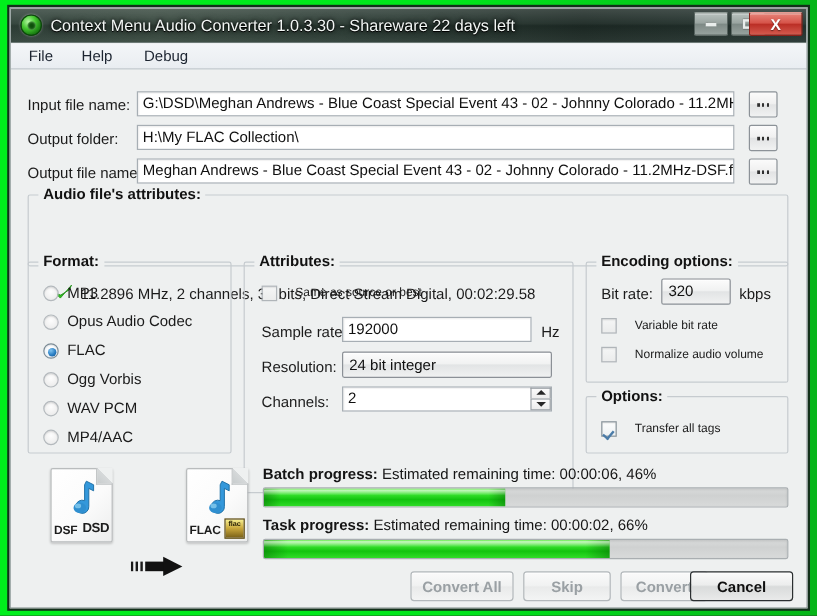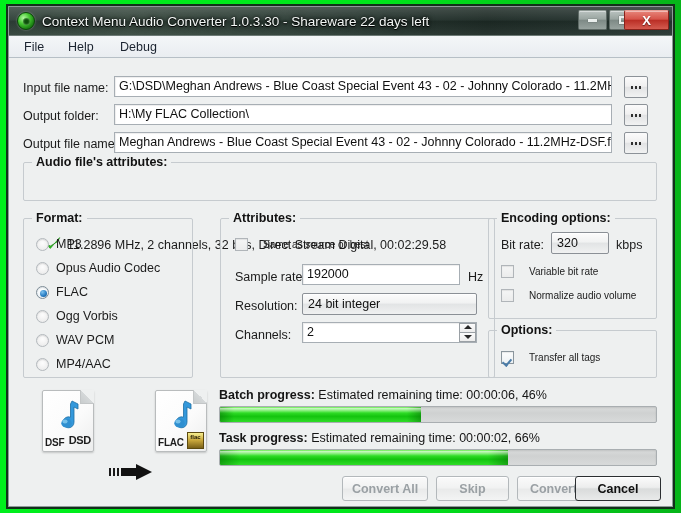--- a/index.html
+++ b/index.html
@@ -317,21 +317,21 @@
         <div class="dots-btn" style="left:615px; top:18px;"></div>
 
         <div class="row-label" style="left:14px; top:50px;">Output folder:</div>
         <div class="tbox" style="left:105px; top:46px; width:498px;">H:\My FLAC Collection\</div>
         <div class="dots-btn" style="left:615px; top:46px;"></div>
 
         <div class="row-label" style="left:14px; top:78px;">Output file name:</div>
         <div class="tbox" style="left:105px; top:74px; width:498px;">Meghan Andrews - Blue Coast Special Event 43 - 02 - Johnny Colorado - 11.2MHz-DSF.flac</div>
         <div class="dots-btn" style="left:615px; top:74px;"></div>
 
-        <div class="group" style="left:14px; top:104px; width:634px; height:39px;">
+        <div class="group" style="left:14px; top:104px; width:634px; height:60px;">
           <div class="group-title">Audio file's attributes:</div>
         </div>
         <svg id="check-ok" viewBox="0 0 16 16">
           <path d="M1.5 8.6 L5.3 12.4 L14.6 1.6 L12.9 5.4 L5.6 9.9 Z" fill="#2fc220" stroke="#1b8a12" stroke-width="0.7"></path>
         </svg>
         <div class="attr-line" style="left:58px; top:180px;">11.2896 MHz, 2 channels, 32 bits, Direct Stream Digital, 00:02:29.58</div>
 
         <div class="group" style="left:14px; top:160px; width:170px; height:160px;">
           <div class="group-title">Format:</div>
 
@@ -354,21 +354,21 @@
           <div class="radio-row" style="top:113px;">
             <span class="radio"></span>
             <span class="radio-label">WAV PCM</span>
           </div>
           <div class="radio-row" style="top:137px;">
             <span class="radio"></span>
             <span class="radio-label">MP4/AAC</span>
           </div>
         </div>
 
-        <div class="group" style="left:194px; top:160px; width:275px; height:160px;margin-left:17px;">
+        <div class="group" style="left:194px; top:160px; width:275px; height:193px;">
           <div class="group-title">Attributes:</div>
 
           <div class="cb-row" style="left:14px; top:17px;">
             <span class="cbox"></span>
             <span class="cb-label">Same as source or best</span>
           </div>
 
           <div class="row-label" style="left:14px; top:50px;">Sample rate:</div>
           <div class="tbox combo" style="left:81px; top:45px; width:158px;">192000</div>
           <div class="row-label" style="left:247px; top:50px;">Hz</div>

